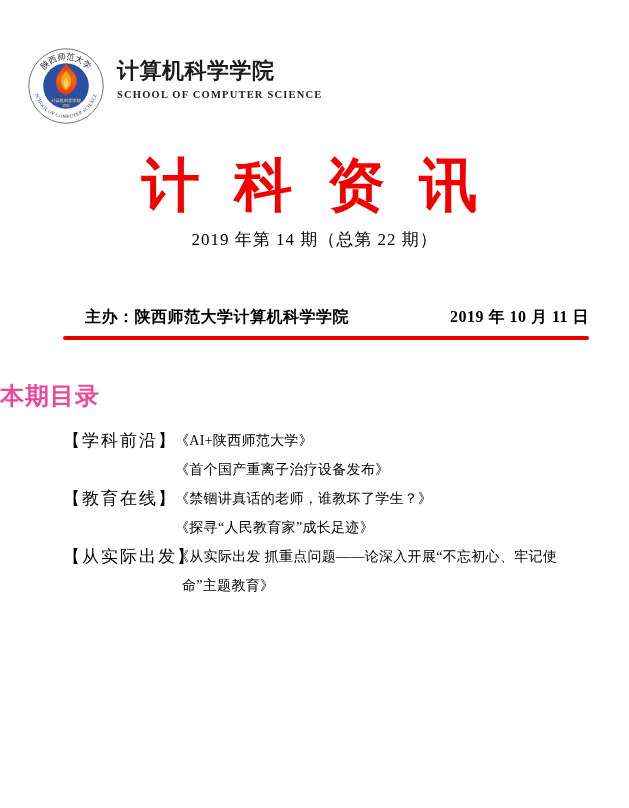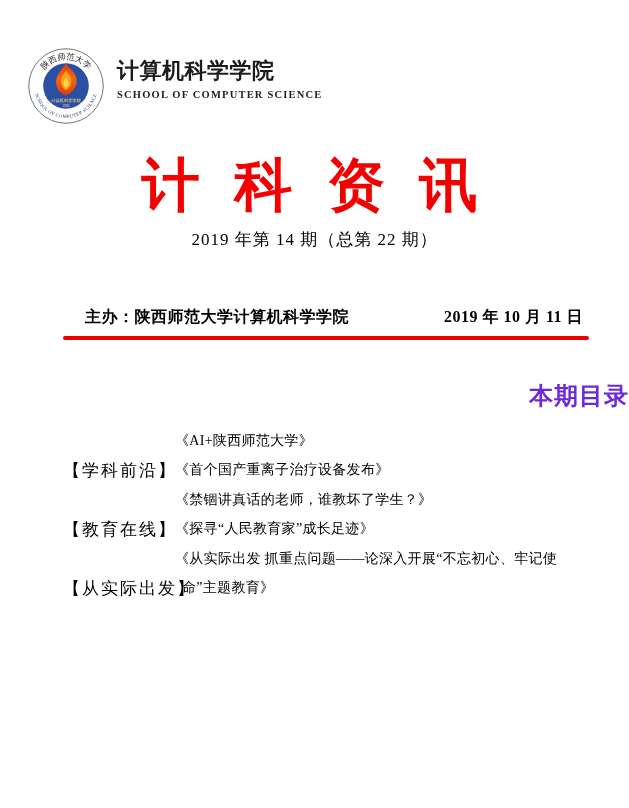--- a/index.html
+++ b/index.html
@@ -73,61 +73,60 @@
     width: 526px;
     display: flex;
     justify-content: space-between;
     align-items: baseline;
     font-size: 16px;
     font-weight: 600;
     color: #000;
     gap: 34px;
   }
   .pub-left { margin-left: 22px; letter-spacing: 0.5px; }
-  .pub-date { margin-right: 6px; letter-spacing: 0.5px; }
+  .pub-date { letter-spacing: 0.5px; }
   .red-rule {
     position: absolute;
     top: 336px;
     left: 63px;
     width: 526px;
     height: 3.5px;
     background: #e80000;
     border-radius: 2px;
   }
 
   
   .toc-heading {
     position: absolute;
     top: 380px;
     left: 0;
     width: 100%;
-    text-align: right;
+    text-align: left;
     font-size: 24px;
     font-weight: 700;
-    color: #6d28d9;
+    color: #ec4899;
     letter-spacing: 1px;
   }
   .toc {
     position: absolute;
     top: 426px;
     left: 63px;
     right: 40px;
   }
   .toc-row {
     display: grid;
     grid-template-columns: 112px 1fr;
     align-items: start;
   }
   .toc-category {
     font-size: 17px;
     letter-spacing: 2px;
     line-height: 29px;
     color: #000;
     white-space: nowrap;
-    margin-top: 30px;
   }
   .toc-items { }
   .toc-item {
     font-size: 14px;
     line-height: 29px;
     color: #000;
     padding-left: 7px;
     text-indent: -7px;
     letter-spacing: 0.3px;
   }

